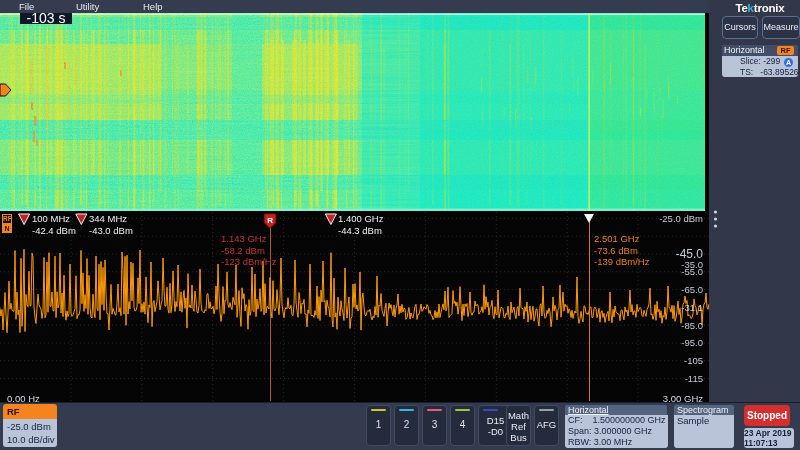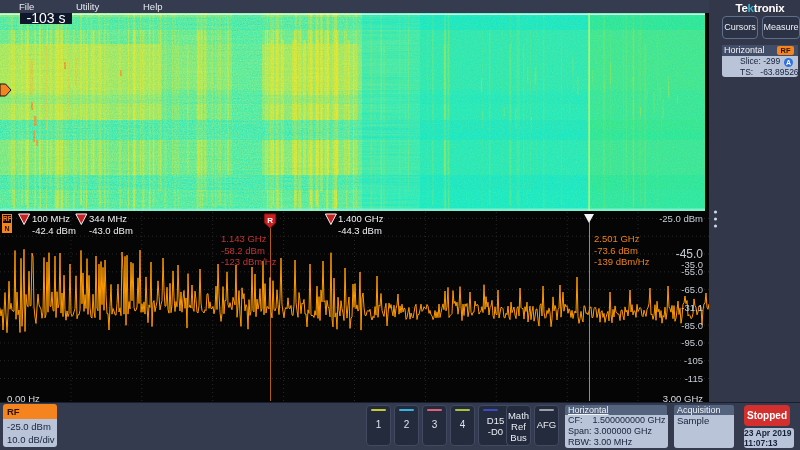--- a/index.html
+++ b/index.html
@@ -411,16 +411,16 @@
 <div style="left:483px;top:409px;width:15px;height:2px;background:#3d49c4;border-radius:1px"></div>
 <div style="left:506px;top:405px;width:25px;height:41px;background:#242b3d;border:1px solid #404a61;border-radius:4px;color:#e8ecf2;font-size:9.5px;line-height:11px;text-align:center;padding-top:4px;white-space:pre">Math
 Ref
 Bus</div>
 <div style="left:534px;top:405px;width:25px;height:41px;background:#242b3d;border:1px solid #404a61;border-radius:4px;color:#e8ecf2;font-size:9.5px;line-height:37px;text-align:center;">AFG</div>
 <div style="left:539px;top:409px;width:15px;height:2px;background:#9aa0a8;border-radius:1px"></div>
 <div style="left:565px;top:405px;width:102px;height:10px;background:#54637e;border-radius:2px 2px 0 0;color:#f2f4f8;font-size:9px;line-height:10px;padding-left:3px;text-decoration:underline;">Horizontal</div>
 <div style="left:565px;top:415px;width:103px;height:33px;background:#b9c4d9;border-radius:0 0 3px 3px;color:#16223a;font-size:9px;line-height:11px;padding:0 0 0 3px;white-space:pre">CF:    1.500000000 GHz
 Span: 3.000000 GHz
 RBW: 3.00 MHz</div>
-<div style="left:674px;top:405px;width:60px;height:10px;background:#54637e;border-radius:2px 2px 0 0;color:#f2f4f8;font-size:9px;line-height:10px;padding-left:3px;">Acquisition</div>
+<div style="left:674px;top:405px;width:60px;height:10px;background:#54637e;border-radius:2px 2px 0 0;color:#f2f4f8;font-size:9px;line-height:10px;padding-left:3px;">Spectrogram</div>
 <div style="left:674px;top:415px;width:60px;height:33px;background:#b9c4d9;border-radius:0 0 3px 3px;color:#16223a;font-size:9.5px;line-height:11px;padding:0 0 0 3px;">Sample</div>
 <div style="left:744px;top:405px;width:46px;height:21px;background:#d42f2f;border-radius:4px;color:#fff;font-size:10px;font-weight:bold;line-height:21px;text-align:center;">Stopped</div>
 <div style="left:744px;top:428px;width:50px;height:20px;background:#b9c4d9;border-radius:3px;color:#16223a;font-size:8.5px;font-weight:bold;line-height:10px;text-align:left;white-space:pre">23 Apr 2019
 11:07:13</div>
 </body></html>

